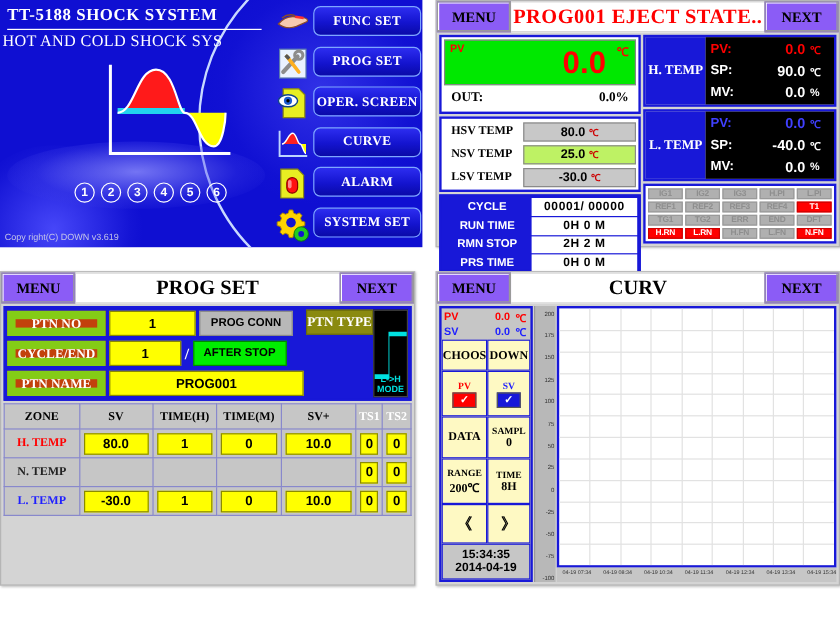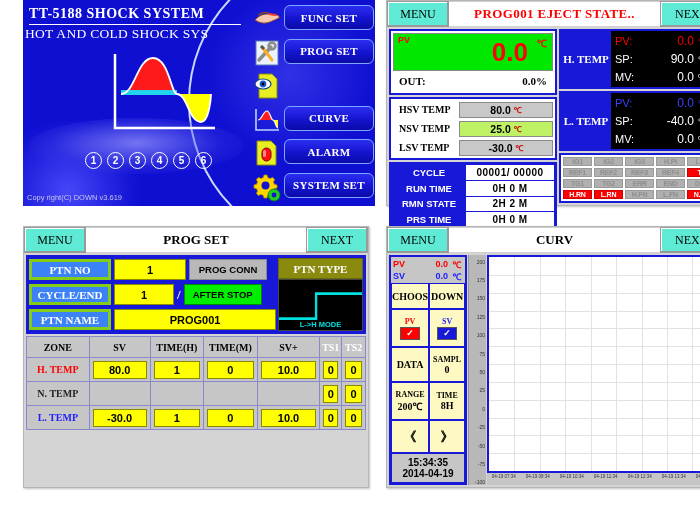--- a/index.html
+++ b/index.html
@@ -3,21 +3,21 @@
 <meta charset="utf-8">
 <style>
   * { box-sizing: border-box; margin: 0; padding: 0; }
   body {
     width: 700px; height: 514px;
     background: #ffffff;
     font-family: "Liberation Serif", serif;
     overflow: hidden;
     position: relative;
   }
-  .panel { position: absolute; background: #d8d8d8; margin-left: 23px; }
+  .panel { position: absolute; background: #d8d8d8; }
 
   
   #p1 {
     left: 0; top: 0; width: 352px; height: 206px;
     background: #0f0fd2;
     overflow: hidden;
   }
   #p1 .bgswirl {
     position:absolute; left:-30px; bottom:-55px; width:150px; height:140px;
     border-radius:50%;
@@ -76,28 +76,28 @@
 
   
   .scr {
     background:#d4d4d4;
     border:1px solid #b5b5b5;
     box-shadow: 1px 1px 2px rgba(0,0,0,.25);
     font-family:"Liberation Serif", serif;
   }
   .hdr { display:flex; height:26px; background:#ffffff; }
   .hdr .hbtn {
-    width:62px; background:#5eead4; border:1px solid #9a9a9a;
+    width:62px; background:#8b5cf6; border:1px solid #9a9a9a;
     display:flex; align-items:center; justify-content:center;
-    font-size:12px; font-weight:normal; color:#000;
+    font-size:12px; font-weight:bold; color:#000;
     box-shadow: inset -1px -1px 0 #9a9a9a, inset 1px 1px 0 #fff;
   }
   .hdr .htitle {
     flex:1; display:flex; align-items:center; justify-content:center;
-    font-size:13px; font-weight:bold; background:#ffffff;
+    font-size:17px; font-weight:bold; background:#ffffff;
     border-top:1px solid #d0d0d0; border-bottom:1px solid #d0d0d0;
   }
 
   
   #p2 { left:363px; top:0; width:337px; height:206px; }
   #p2 .htitle { color:#ff0000; letter-spacing:.4px; }
   #p2 .body { display:flex; padding:2px; gap:2px; height:178px; }
   #p2 .lcol { width:168px; display:flex; flex-direction:column; gap:2px; }
   #p2 .rcol { flex:1; display:flex; flex-direction:column; gap:2px; }
   #p2 .pvbox { border:2px solid #1818d8; background:#ffffff; height:66px; padding:2px; }
@@ -123,21 +123,21 @@
   #p2 .cycrow .nm { width:74px; color:#ffffff; font-size:9.5px; font-weight:bold;
     display:flex; align-items:center; justify-content:center; font-family:"Liberation Sans", sans-serif; }
   #p2 .cycrow .vv { flex:1; background:#ffffff; display:flex; align-items:center; justify-content:center;
     font-size:10px; font-weight:bold; font-family:"Liberation Sans", sans-serif; letter-spacing:.5px; }
   #p2 .tempblk { display:flex; border:2px solid #1818d8; height:66px; }
   #p2 .tempblk .tag {
     width:50px; background:#1818d8; color:#ffffff; font-size:11px; font-weight:bold;
     display:flex; align-items:center; justify-content:center;
   }
   #p2 .tempblk .vals { flex:1; background:#000000; padding:1px 4px; display:flex; flex-direction:column; justify-content:center; }
-  #p2 .tempblk .vrow { display:flex; align-items:center; height:18px; font-size:11px; font-weight:normal;
+  #p2 .tempblk .vrow { display:flex; align-items:center; height:18px; font-size:11px; font-weight:bold;
     font-family:"Liberation Sans", sans-serif; }
   #p2 .tempblk .vrow .k { width:34px; }
   #p2 .tempblk .vrow .v { flex:1; text-align:right; padding-right:4px; font-size:12px; }
   #p2 .tempblk .vrow .u { width:16px; font-size:9px; text-align:left; }
   #p2 .ledbox { border:2px solid #1818d8; background:#ffffff; flex:1; padding:2px;
     display:grid; grid-template-columns:repeat(5,1fr); grid-template-rows:repeat(4,1fr); gap:2px; }
   #p2 .led {
     display:flex; align-items:center; justify-content:center;
     font-size:7px; font-weight:bold; font-family:"Liberation Sans", sans-serif;
     background:#b0b0b0; color:#8e8e8e;
@@ -145,41 +145,41 @@
   }
   #p2 .led.on { background:#ff0000; color:#ffffff; border-color:#cc0000; }
 
   
   #p3 { left:0px; top:226px; width:346px; height:262px; }
   #p3 .body { padding:2px; }
   #p3 .toprow { display:flex; gap:2px; border:2px solid #1818d8; background:#1818d8; padding:1px; }
   #p3 .tleft { flex:1; display:flex; flex-direction:column; gap:2px; }
   #p3 .trow { display:flex; gap:3px; height:23px; align-items:center; }
   #p3 .olive {
-    background:#3b82f6; color:#ffffff; font-size:11px; font-weight:bold;
+    background:#c2410c; color:#ffffff; font-size:11px; font-weight:bold;
     display:flex; align-items:center; justify-content:center;
-    border:3px solid #84cc16; width:82px; height:21px;
+    border:7px solid #84cc16; width:82px; height:21px;
   }
   #p3 .yel {
     background:#ffff00; border:1px solid #8a8a00; color:#000;
     font-size:11px; font-weight:bold; display:flex; align-items:center; justify-content:center;
     font-family:"Liberation Sans", sans-serif;
   }
   #p3 .slash { color:#ffffff; font-size:13px; font-weight:bold; }
   #p3 .gray {
     background:#b8b8b8; border:1px solid #8a8a8a; color:#000;
     font-size:9.5px; font-weight:bold; display:flex; align-items:center; justify-content:center;
     font-family:"Liberation Sans", sans-serif;
   }
   #p3 .green {
     background:#00ee00; border:1px solid #008800; color:#000;
     font-size:9.5px; font-weight:bold; display:flex; align-items:center; justify-content:center;
     font-family:"Liberation Sans", sans-serif;
   }
-  #p3 .tright { width:85px; display:flex; flex-direction:column; gap:0; }
+  #p3 .tright { width:85px; display:flex; flex-direction:row; gap:0; }
   #p3 .ptntypehdr {
     background:#8a8a0f; color:#ffffff; font-size:11px; font-weight:bold; height:21px;
     display:flex; align-items:center; justify-content:center; border:1px solid #6a6a0a;
   }
   #p3 .ptnwave { flex:1; background:#000000; position:relative; border:1px solid #444; }
   #p3 .ptnwave .cap { position:absolute; bottom:1px; left:0; right:0; text-align:center;
     color:#00e0e0; font-size:7.5px; font-weight:bold; font-family:"Liberation Sans", sans-serif; }
   #p3 table.ptbl { width:100%; border-collapse:collapse; margin-top:2px; }
   #p3 table.ptbl th, #p3 table.ptbl td {
     border:1px solid #8888cc; background:#c6c6c6; height:24px; text-align:center;
@@ -299,20 +299,21 @@
 
     <div class="mrow">
       <span class="micon">
         <svg width="30" height="30" viewBox="0 0 30 30">
           <path d="M7 3 h13 l5 5 v19 h-18z" fill="#e8ee22" stroke="#8a8a10" stroke-width="1"></path>
           <ellipse cx="11" cy="13" rx="8" ry="5" fill="#ffffff" stroke="#114488" stroke-width="1.2"></ellipse>
           <circle cx="11" cy="13" r="3.4" fill="#1a5ad0"></circle>
           <circle cx="11" cy="13" r="1.4" fill="#000"></circle>
         </svg>
       </span>
+      <div class="mbtn">OPER. SCREEN</div>
     </div>
 
     <div class="mrow">
       <span class="micon">
         <svg width="30" height="30" viewBox="0 0 30 30">
           <path d="M4 4 L4 25 L27 25" stroke="#bcd4ff" stroke-width="1.6" fill="none"></path>
           <path d="M6 15 C10 15 11 6 15 6 C18 6 19 15 21 15 L6 15z" fill="#ff2020"></path>
           <path d="M21 15 C23 15 24 23 26 23 L26 15z" fill="#ffff00"></path>
           <path d="M6 15 C10 15 11 6 15 6 C18 6 19 15 21 15 C23 15 24 23 26 23" stroke="#ffffff" stroke-width="1.2" fill="none"></path>
         </svg>
@@ -401,21 +402,21 @@
       <div class="cyctable">
         <div class="cycrow">
           <span class="nm">CYCLE</span>
           <span class="vv">00001/ 00000</span>
         </div>
         <div class="cycrow">
           <span class="nm">RUN TIME</span>
           <span class="vv">0H  0 M</span>
         </div>
         <div class="cycrow">
-          <span class="nm">RMN STATE</span>
+          <span class="nm">RMN STOP</span>
           <span class="vv">2H  2 M</span>
         </div>
         <div class="cycrow">
           <span class="nm">PRS TIME</span>
           <span class="vv">0H  0 M</span>
         </div>
       </div>
     </div>
 
     <div class="rcol">

